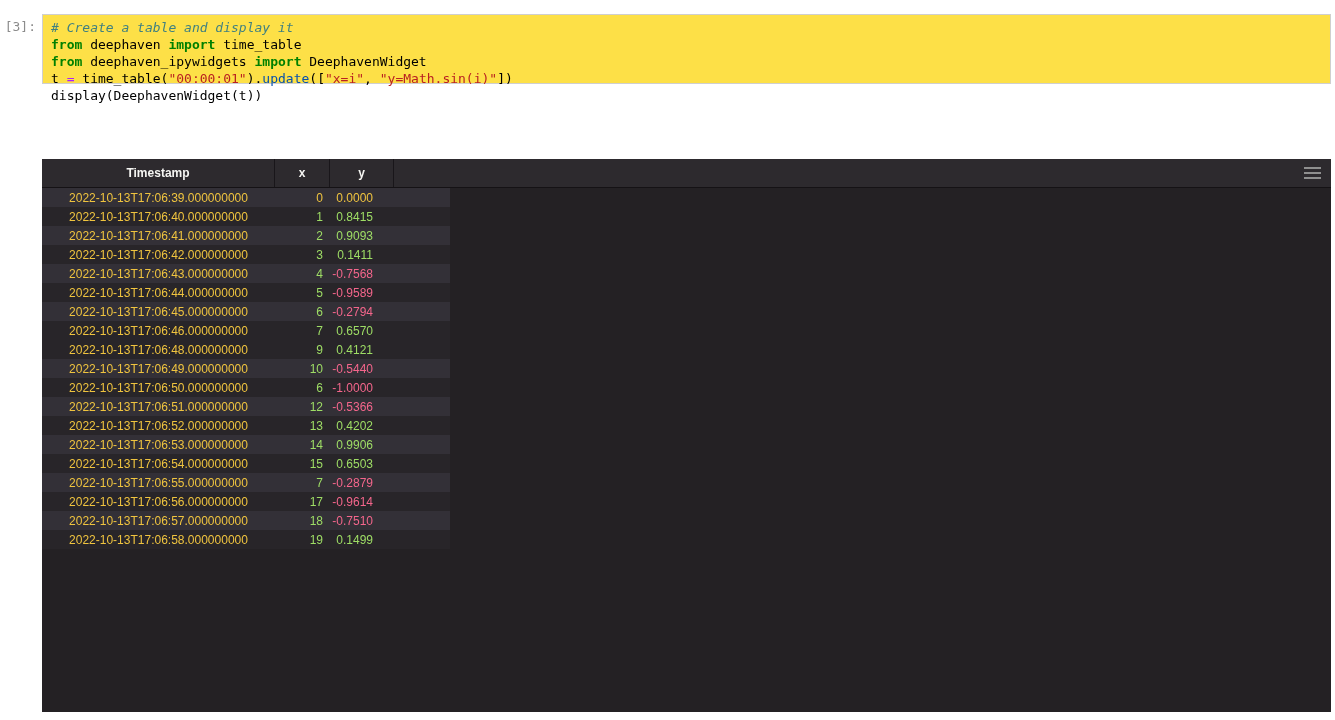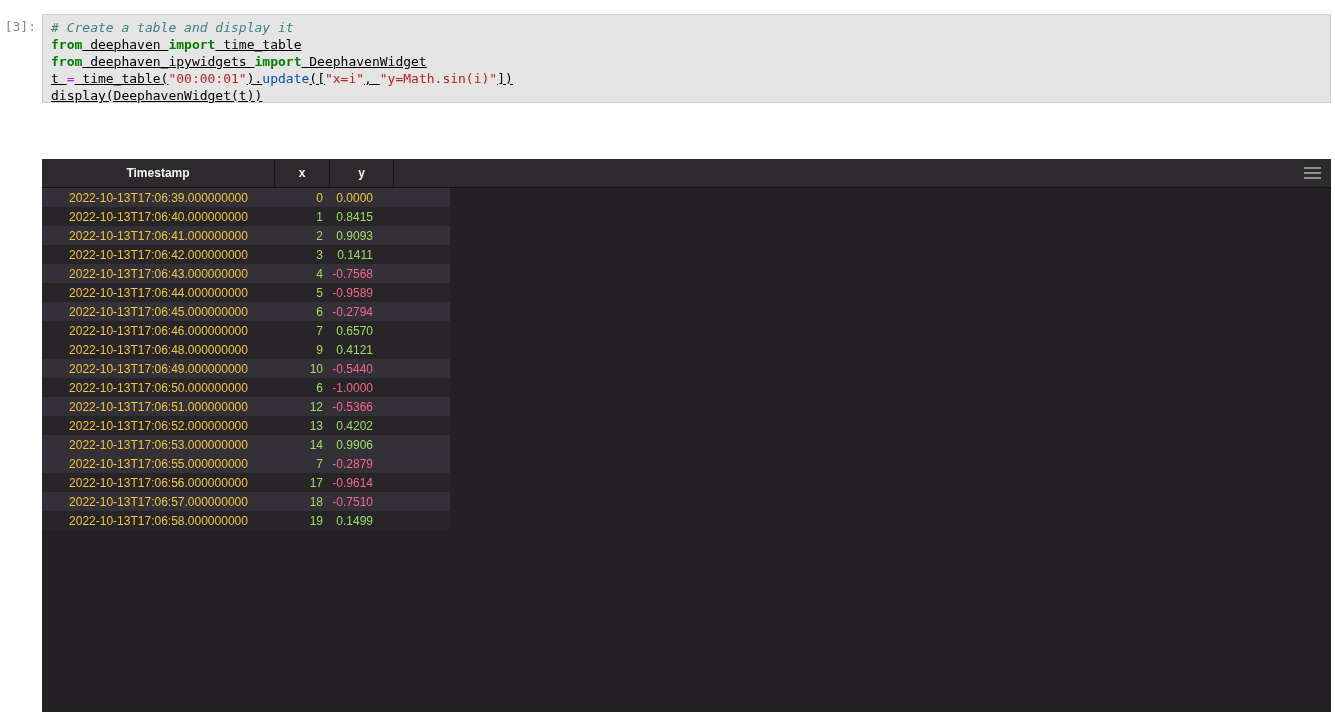--- a/index.html
+++ b/index.html
@@ -7,34 +7,34 @@
               font-family:"Liberation Sans", sans-serif; }
   .page { position:relative; width:1335px; height:720px; }
 
   
   .cell-prompt {
     position:absolute; left:0; top:18px; width:36px;
     text-align:right; color:#8c8c8c;
     font:13px/17px "DejaVu Sans Mono", monospace;
   }
   .code-cell {
-    position:absolute; left:42px; top:14px; right:4px; height:89px;
-    background:#e5e5e5; border:1px solid #cfcfcf;
+    position:absolute; left:42px; top:14px; right:4px; height:70px;
+    background:#fde047; border:1px solid #cfcfcf;
   }
   .code {
     padding:4px 8px;
     font:13px/17px "DejaVu Sans Mono", monospace;
     color:#000000; white-space:pre;
   }
   .code .comment  { color:#408080; font-style:italic; }
   .code .keyword  { color:#008000; font-weight:bold; }
   .code .operator { color:#AA22FF; }
   .code .string   { color:#BA2121; }
   .code .property { color:#0550ae; }
-  .code .plain    { color:#000000;text-decoration:underline; }
+  .code .plain    { color:#000000; }
 
   
   .widget {
     position:absolute; left:42px; top:111px; right:4px; bottom:8px;
     background:#242124;
     margin-top:48px;
   }
   .grid-header {
     display:flex; align-items:center; height:29px;
     background:#2d2a2e; border-bottom:1px solid #151215;
@@ -152,20 +152,25 @@
         <div class="grid-row odd">
           <div class="cell cell-ts date">2022-10-13T17:06:52.000000000</div>
           <div class="cell cell-x pos">13</div>
           <div class="cell cell-y pos">0.4202</div>
         </div>
         <div class="grid-row even">
           <div class="cell cell-ts date">2022-10-13T17:06:53.000000000</div>
           <div class="cell cell-x pos">14</div>
           <div class="cell cell-y pos">0.9906</div>
         </div>
+        <div class="grid-row odd">
+          <div class="cell cell-ts date">2022-10-13T17:06:54.000000000</div>
+          <div class="cell cell-x pos">15</div>
+          <div class="cell cell-y pos">0.6503</div>
+        </div>
         <div class="grid-row even">
           <div class="cell cell-ts date">2022-10-13T17:06:55.000000000</div>
           <div class="cell cell-x pos">7</div>
           <div class="cell cell-y neg">-0.2879</div>
         </div>
         <div class="grid-row odd">
           <div class="cell cell-ts date">2022-10-13T17:06:56.000000000</div>
           <div class="cell cell-x pos">17</div>
           <div class="cell cell-y neg">-0.9614</div>
         </div>

